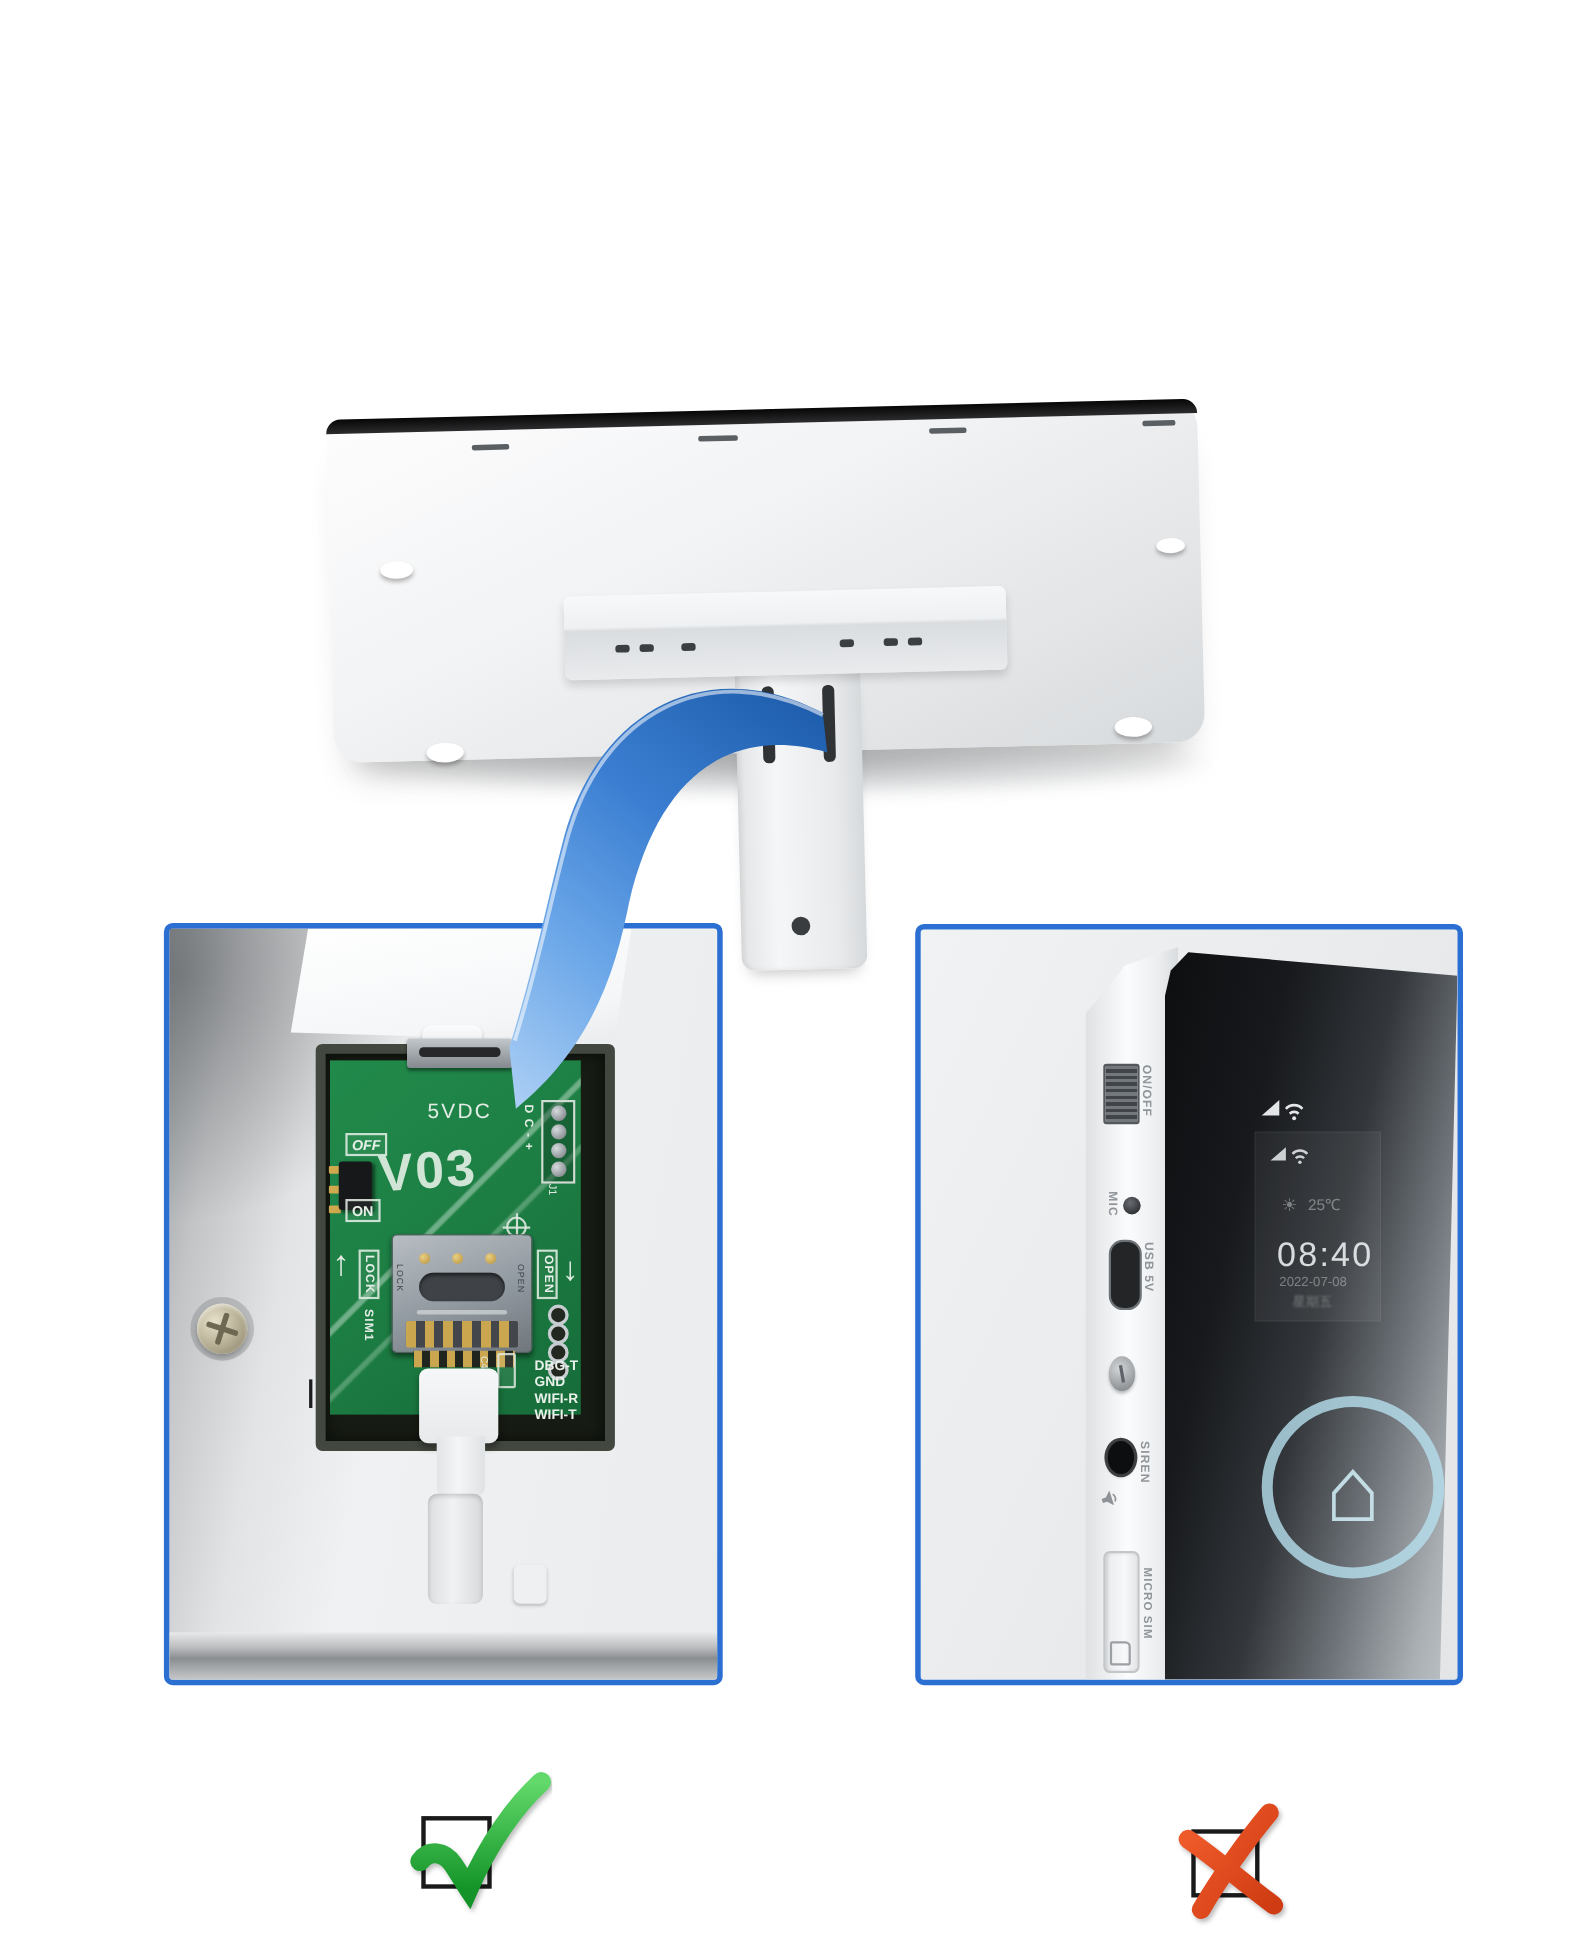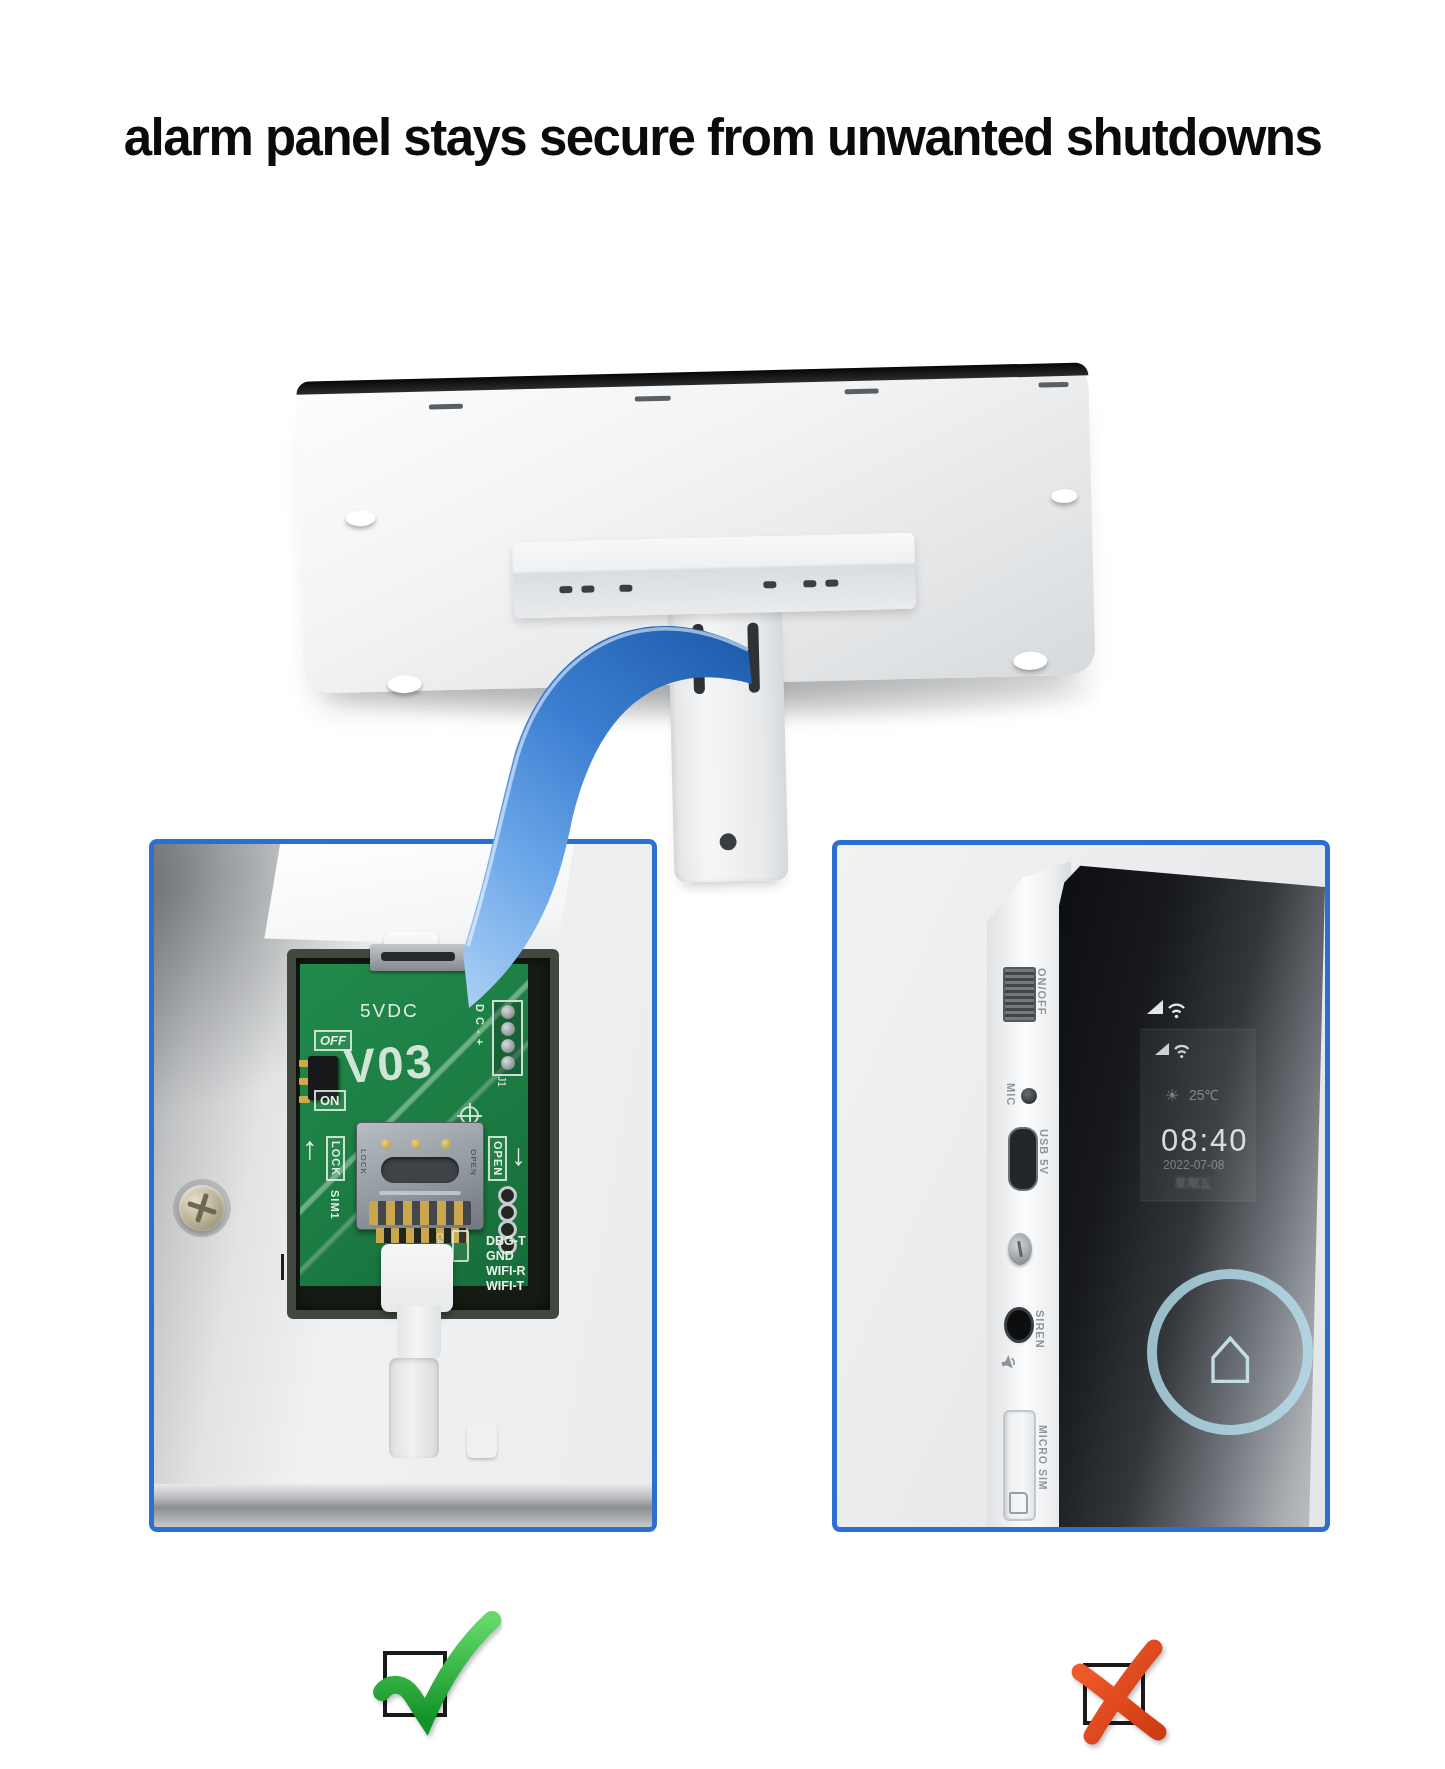--- a/index.html
+++ b/index.html
@@ -132,21 +132,20 @@
   .checkbox{width:56px;height:58px;border:4px solid #1a1a1a;background:#fff;}
 
   svg{display:block;}
 </style>
 </head>
 <body>
 
 <div id="page">
 
   <div class="abs title">
-    <div>alarm panel stays secure from unwanted shutdowns</div>
   </div>
 
   <div class="abs ground-shadow"></div>
   <div class="abs hero-rot">
     <div class="abs device-back">
       <div class="abs bezel-strip"></div>
       <div class="abs vent" style="left:132px;top:26px;width:34px;"></div>
       <div class="abs vent" style="left:338px;top:23px;width:36px;"></div>
       <div class="abs vent" style="left:548px;top:21px;width:34px;"></div>
       <div class="abs vent" style="left:742px;top:19px;width:30px;"></div>
@@ -177,21 +176,21 @@
     <div class="abs lid-tab"></div>
     <div class="abs screw-big"></div>
     <div class="abs tick" style="left:127px;top:410px;"></div>
     <div class="abs tick" style="left:392px;top:410px;"></div>
 
     <div class="abs compartment">
       <div class="pcb">
         <div class="abs usb-conn">
               <div class="usb-slot"></div>
             </div>
-        <div class="abs silk" style="left:60px;top:36px;width:116px;font-size:19px;letter-spacing:2px;">5VDC</div>
+        <div class="abs silk" style="left:60px;top:36px;width:116px;text-align:center;font-size:19px;letter-spacing:2px;">5VDC</div>
         <div class="abs silkbox" style="left:14px;top:66px;font-style:italic;">OFF</div>
         <div class="abs sw-pin" style="left:-1px;top:96px;"></div>
         <div class="abs sw-pin" style="left:-1px;top:114px;"></div>
         <div class="abs sw-pin" style="left:-1px;top:132px;"></div>
         <div class="abs sw-body"></div>
         <div class="abs v03">V03</div>
         <div class="abs silk vtext" style="left:174px;top:40px;height:76px;font-size:11px;font-weight:700;"><span>D</span> <span>C</span> <span>-</span> <span>+</span></div>
         <div class="abs j1">
               <i></i>
               <i></i>

